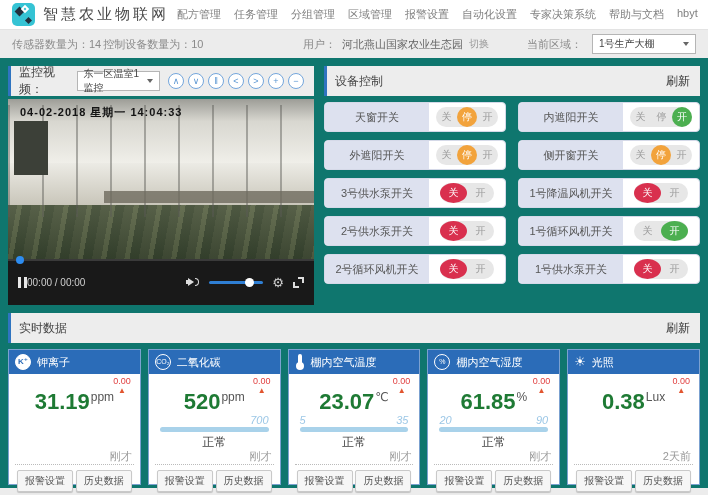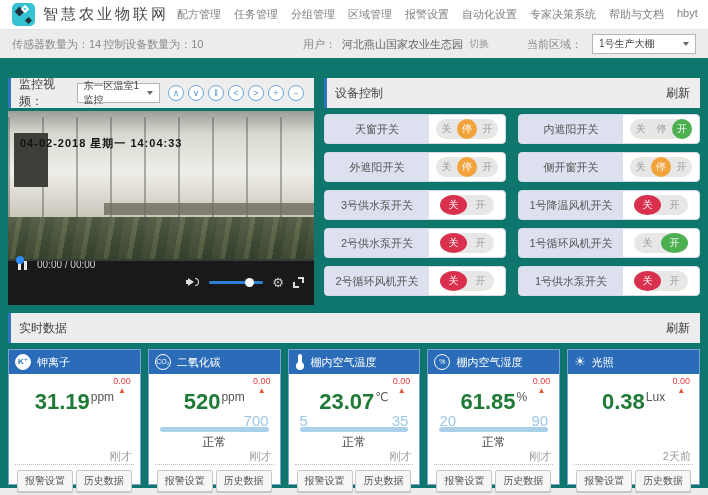--- a/index.html
+++ b/index.html
@@ -26,21 +26,21 @@
   .uname{color:#666;}
   .switch-link{color:#999;font-size:10px;cursor:pointer;}
   .select{background:#fff;border:1px solid #b5b5b5;height:20px;display:flex;align-items:center;
           justify-content:space-between;gap:4px;padding:0 6px;font-size:10px;color:#444;cursor:pointer;}
   .select.region{width:104px;margin-left:4px;}
   .select.cam{width:98px;}
   .caret{width:0;height:0;border-left:3px solid transparent;border-right:3px solid transparent;
          border-top:4px solid #666;flex:0 0 auto;}
 
   
-  .main{display:flex;gap:10px;padding:20px 8px 0 8px;height:247px;min-height:247px;}
+  .main{display:flex;gap:10px;padding:8px 8px 0 8px;height:247px;min-height:247px;}
   .leftcol{width:306px;flex:0 0 306px;display:flex;flex-direction:column;}
   .rightcol{flex:1;display:flex;flex-direction:column;}
 
   .sec-head{height:30px;min-height:30px;background:#ededed;border-left:3px solid #2f74c0;
             display:flex;align-items:center;gap:8px;padding:0 10px 0 8px;font-size:12px;color:#444;}
   .refresh{margin-left:auto;color:#333;cursor:pointer;font-size:12px;}
 
   
   .ptz{margin-left:auto;display:flex;gap:4px;}
   .pbtn{width:16px;height:16px;border:1px solid #74a6dc;border-radius:50%;color:#5b96d2;
@@ -51,23 +51,23 @@
   .v-sky{position:absolute;left:0;right:0;top:0;height:64px;background:linear-gradient(#9d9d97 0%,#d8d7d0 35%,#f0efe9 100%);}
   .v-mid{position:absolute;left:0;right:0;top:64px;height:42px;background:linear-gradient(#ecebe5,#c9c6ba);}
   .v-beds{position:absolute;left:0;right:0;top:106px;bottom:30px;
           background:repeating-linear-gradient(100deg,#46543a 0 9px,#5d6b4a 9px 14px,#384830 14px 23px);}
   .v-beds::after{content:"";position:absolute;inset:0;background:linear-gradient(180deg,rgba(120,120,100,.35),rgba(0,0,0,.25));}
   .v-posts{position:absolute;left:0;right:0;top:6px;height:112px;
            background:repeating-linear-gradient(90deg,rgba(90,90,85,.45) 0 2px,transparent 2px 34px);}
   .v-darkobj{position:absolute;left:6px;top:22px;width:34px;height:54px;background:#3c4038;}
   .v-bench{position:absolute;left:96px;right:0;top:92px;height:12px;background:#6e6a5e;opacity:.8;}
   .vts{position:absolute;top:6px;left:12px;z-index:5;font-size:11px;font-weight:bold;color:#141414;
-       letter-spacing:1px;white-space:nowrap;margin-top:19px;}
+       letter-spacing:1px;white-space:nowrap;}
   .vbar{position:absolute;left:0;right:0;bottom:0;height:46px;background:#191919;z-index:6;
-        display:flex;gap:10px;padding:0 10px;}
+        display:flex;align-items:center;padding:0 10px;}
   .vbar::before{content:"";position:absolute;top:0;left:0;right:0;height:2px;background:#3a3a3a;}
   .vdot{position:absolute;top:-3px;left:8px;width:8px;height:8px;border-radius:50%;background:#2d8cf0;}
   .vpause{display:inline-flex;gap:3px;cursor:pointer;}
   .vpause i{width:3px;height:11px;background:#e8e8e8;display:block;}
   .vtime{font-size:10px;color:#cfcfcf;}
   .vright{margin-left:auto;display:flex;align-items:center;gap:9px;}
   .spk{position:relative;width:14px;height:12px;cursor:pointer;}
   .spk::before{content:"";position:absolute;left:0;top:4px;width:3px;height:4px;background:#ddd;}
   .spk::after{content:"";position:absolute;left:2px;top:2px;border-top:4px solid transparent;
               border-bottom:4px solid transparent;border-left:6px solid #ddd;}
@@ -103,21 +103,21 @@
   .thermo{position:relative;width:10px;height:16px;flex:0 0 auto;}
   .thermo .stem{position:absolute;left:3px;top:0;width:4px;height:11px;background:#fff;border-radius:2px;}
   .thermo .bulb{position:absolute;left:1px;bottom:0;width:8px;height:8px;background:#fff;border-radius:50%;}
   .sunic{font-size:13px;color:#fff;line-height:16px;flex:0 0 auto;}
   .card-body{flex:1;position:relative;padding:2px 6px 0 6px;display:flex;flex-direction:column;}
   .delta{position:absolute;top:3px;right:9px;text-align:center;font-size:9px;color:#e03e3e;line-height:9px;}
   .delta .tri{color:#e2552f;font-size:8px;line-height:9px;}
   .val{margin-top:13px;text-align:center;color:#1e7a34;font-weight:bold;font-size:22px;line-height:26px;height:26px;white-space:nowrap;}
   .val .unit{font-size:12px;color:#555;font-weight:normal;position:relative;top:-8px;margin-left:1px;}
   .mid{height:20px;padding:0 5px;}
-  .range{display:flex;justify-content:space-between;font-size:15px;color:#9cc7e6;line-height:11px;}
+  .range{display:flex;justify-content:space-between;font-size:11px;color:#9cc7e6;line-height:11px;font-style:italic;}
   .bar{height:5px;background:#a9d2ea;border-radius:3px;margin-top:1px;}
   .status{height:15px;text-align:center;font-size:12px;color:#444;line-height:15px;}
   .ctime{text-align:right;font-size:11px;color:#999;padding-right:2px;line-height:13px;height:13px;}
   .dotted{border-top:1px dotted #bbb;margin-top:1px;}
   .cbtns{display:flex;justify-content:space-between;padding:5px 2px 0 2px;}
   .cbtn{font-size:10px;color:#555;background:#f6f6f6;border:1px solid #c9c9c9;border-radius:2px;
         padding:3px 7px;box-shadow:0 1px 1px rgba(0,0,0,.18);cursor:pointer;white-space:nowrap;}
   .strip{flex:1;background:#ececec;margin-top:3px;}
 </style>
 </head>

